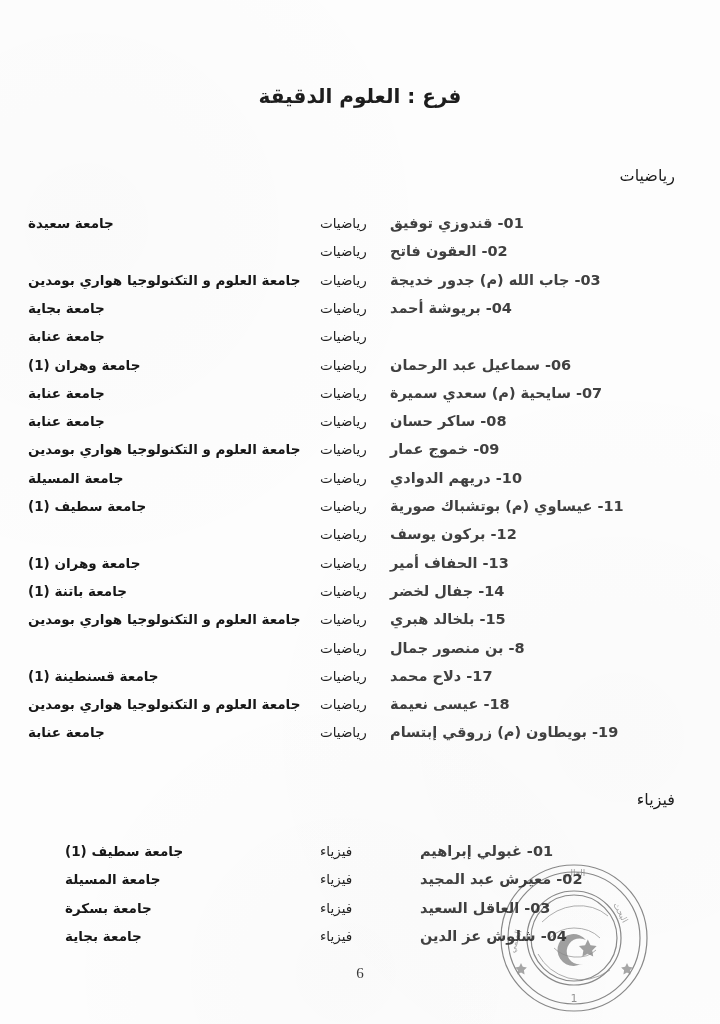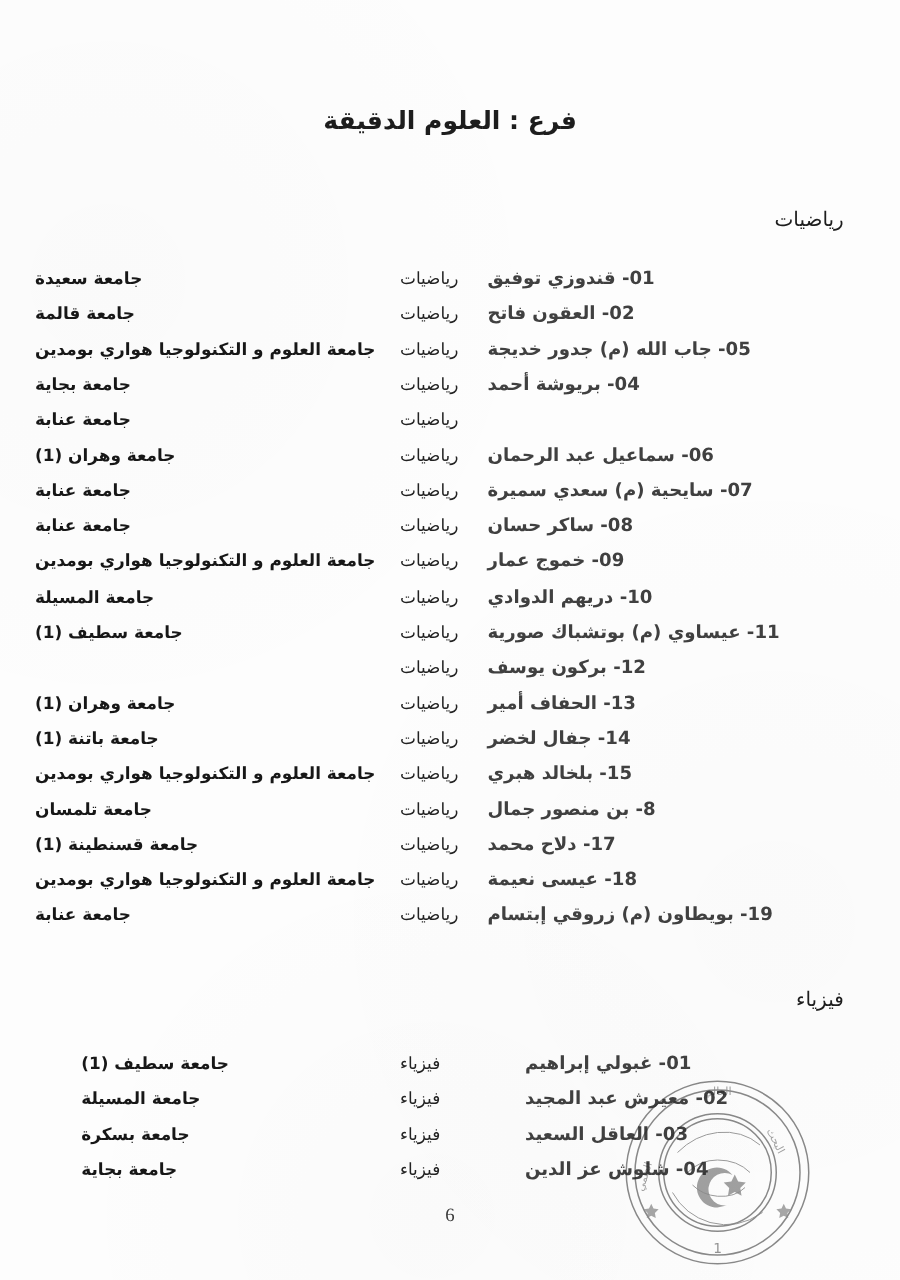--- a/index.html
+++ b/index.html
@@ -151,24 +151,23 @@
 
   <div id="math-rows">
       <div class="row" style="top: 212px;">
         <div class="cell-name">01- قندوزي توفيق</div>
         <div class="cell-specialty">رياضيات</div>
         <div class="cell-university">جامعة سعيدة</div>
       </div>
       <div class="row" style="top: 240.3px;">
         <div class="cell-name">02- العقون فاتح</div>
         <div class="cell-specialty">رياضيات</div>
-        <div class="cell-university">جامعة قالمة</div>
       </div>
       <div class="row" style="top: 268.6px;">
-        <div class="cell-name">05- جاب الله (م) جدور خديجة</div>
+        <div class="cell-name">03- جاب الله (م) جدور خديجة</div>
         <div class="cell-specialty">رياضيات</div>
         <div class="cell-university">جامعة العلوم و التكنولوجيا هواري بومدين</div>
       </div>
       <div class="row" style="top: 296.9px;">
         <div class="cell-name">04- بريوشة أحمد</div>
         <div class="cell-specialty">رياضيات</div>
         <div class="cell-university">جامعة بجاية</div>
       </div>
       <div class="row" style="top: 325.2px;">
         <div class="cell-specialty">رياضيات</div>
@@ -219,21 +218,20 @@
         <div class="cell-university">جامعة باتنة   (1)</div>
       </div>
       <div class="row" style="top: 608.2px;">
         <div class="cell-name">15- بلخالد هبري</div>
         <div class="cell-specialty">رياضيات</div>
         <div class="cell-university">جامعة العلوم و التكنولوجيا هواري بومدين</div>
       </div>
       <div class="row" style="top: 636.5px;">
         <div class="cell-name">8- بن منصور جمال</div>
         <div class="cell-specialty">رياضيات</div>
-        <div class="cell-university">جامعة تلمسان</div>
       </div>
       <div class="row" style="top: 664.8px;">
         <div class="cell-name">17- دلاح محمد</div>
         <div class="cell-specialty">رياضيات</div>
         <div class="cell-university">جامعة قسنطينة (1)</div>
       </div>
       <div class="row" style="top: 693.1px;">
         <div class="cell-name">18- عيسى نعيمة</div>
         <div class="cell-specialty">رياضيات</div>
         <div class="cell-university">جامعة العلوم و التكنولوجيا هواري بومدين</div>

